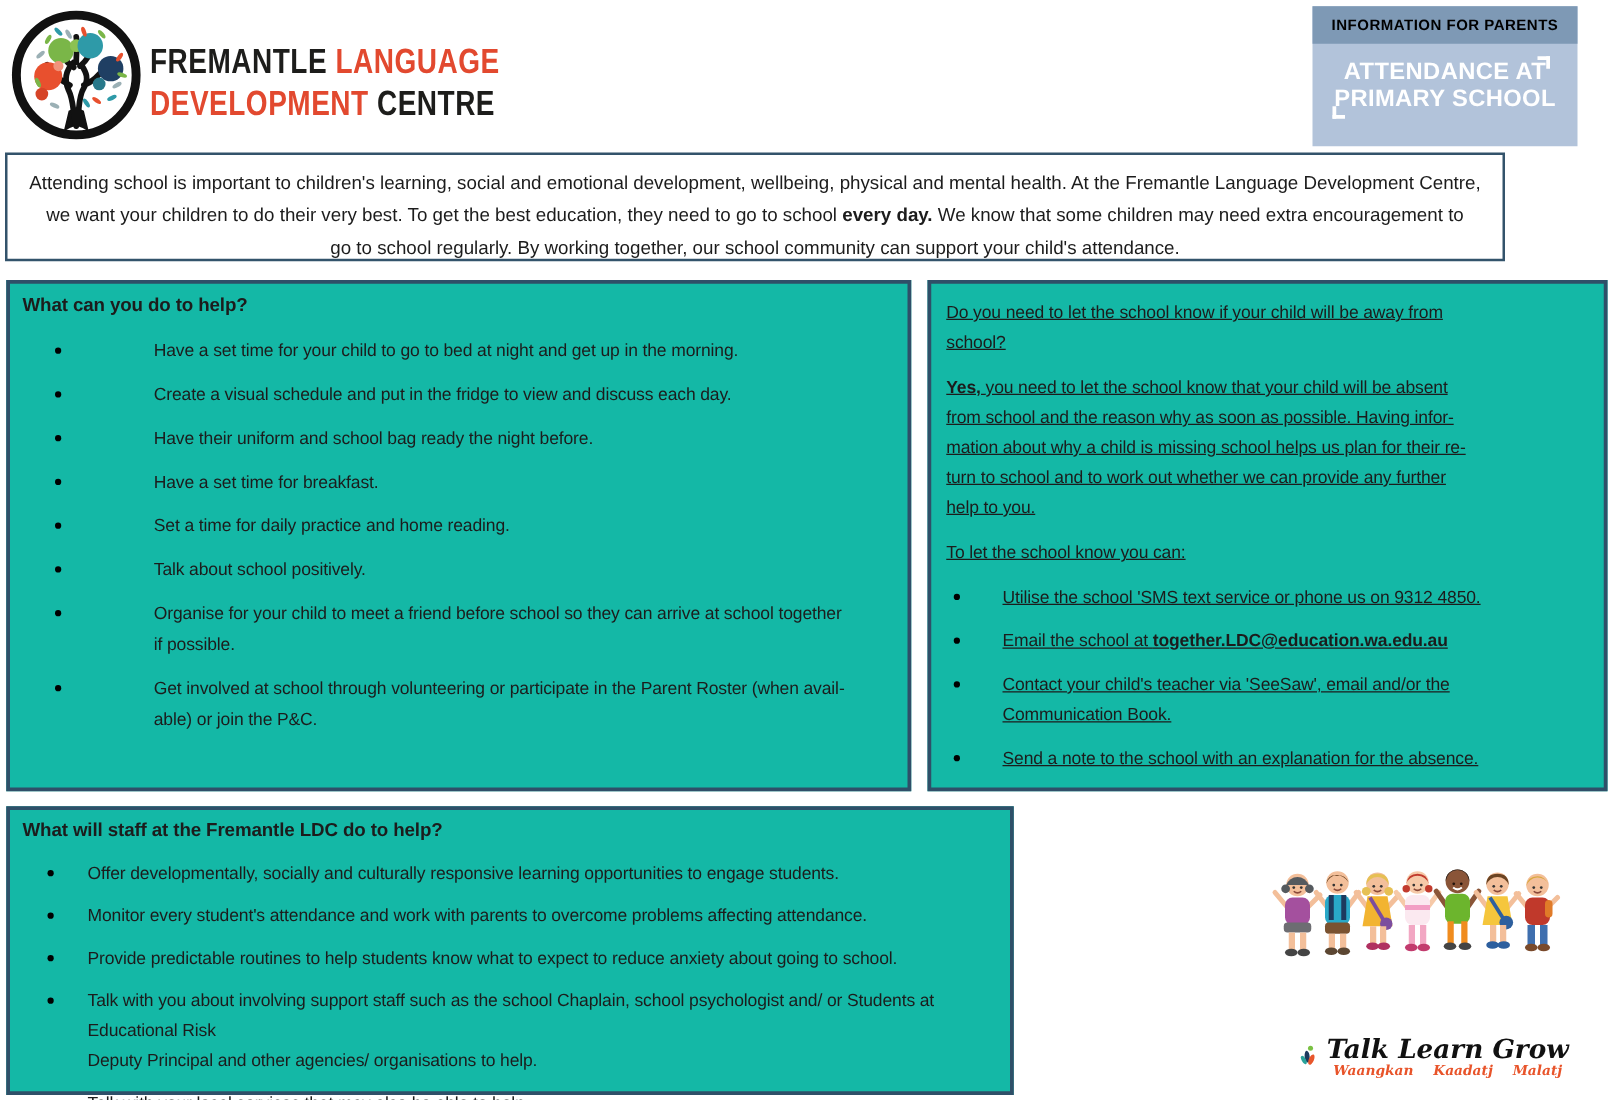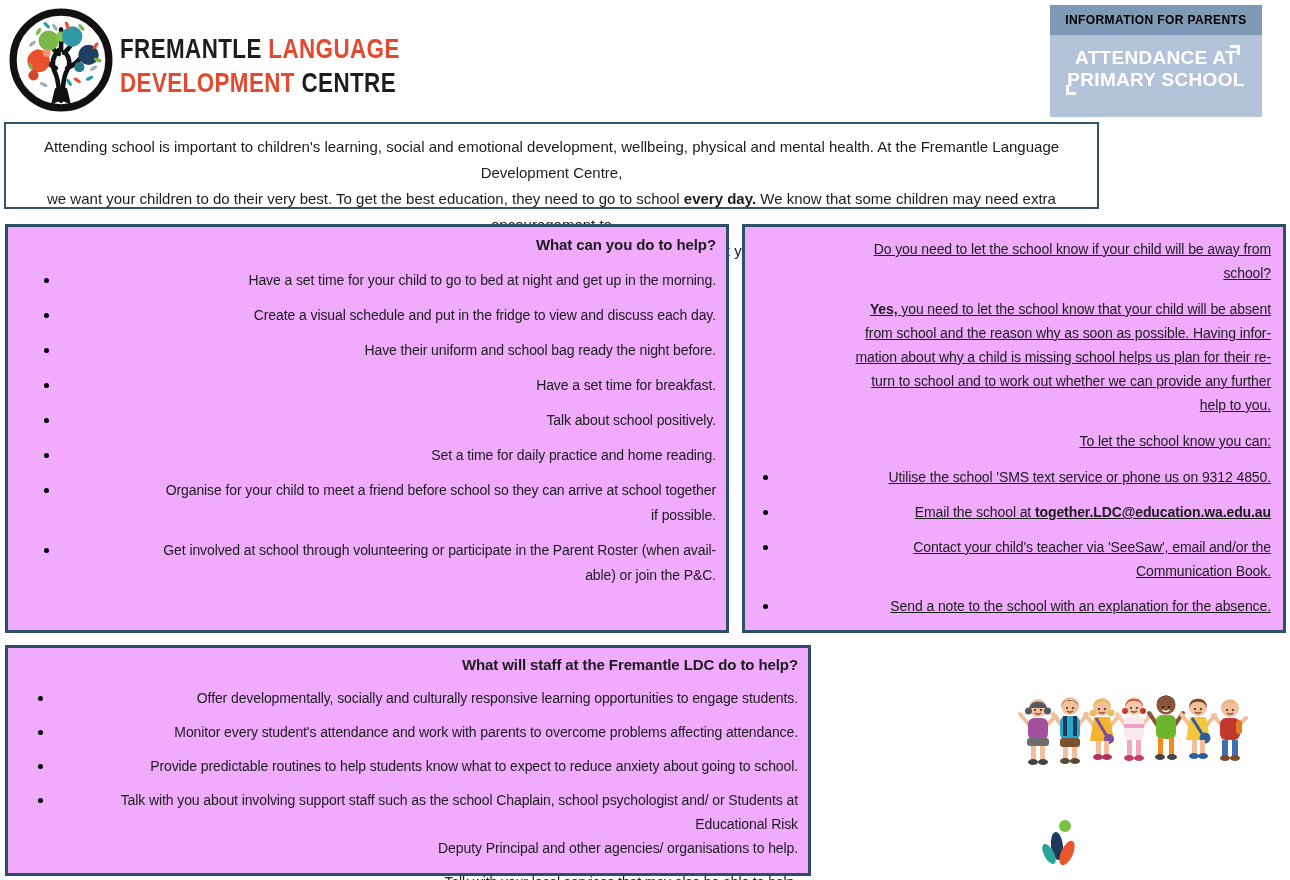--- a/index.html
+++ b/index.html
@@ -21,27 +21,27 @@
   .info-box{position:absolute;left:1050px;top:5px;width:212px;height:112px;background:var(--panel-blue);}
   .info-band{height:30px;background:var(--band-blue);color:#000000;display:flex;align-items:center;
         justify-content:center;font-weight:700;font-size:12px;letter-spacing:.4px;}
   .info-title{position:relative;margin-top:12px;text-align:center;color:#fff;font-weight:700;
         font-size:19px;line-height:22px;letter-spacing:.3px;}
   .br{position:absolute;width:10px;height:10px;}
   .br-tr{border-top:3px solid #fff;border-right:3px solid #fff;right:22px;top:-2px;}
   .br-bl{border-bottom:3px solid #fff;border-left:3px solid #fff;left:16px;bottom:-4px;}
 
   
-  .intro{position:absolute;left:4px;top:122px;width:1095px;height:87px;border:2px solid #33536b;
+  .intro{position:absolute;left:4px;top:122px;width:1200px;height:87px;border:2px solid #33536b;
         padding:10px 14px;font-size:15px;line-height:26px;text-align:center;white-space:pre-line;}
   .intro b{font-weight:700;}
 
   
-  .box{position:absolute;border:3px solid var(--border-blue);background:#f0abfc;font-size:14px;
-        line-height:25px;letter-spacing:-.1px;text-align:right;}
+  .box{position:absolute;border:3px solid var(--border-blue);background:#14b8a6;font-size:14px;
+        line-height:25px;letter-spacing:-.1px;}
   .box h2{margin:0;font-size:15px;font-weight:700;line-height:20px;}
   .box ul{list-style:none;margin:0;padding:0;}
   .box li{position:relative;white-space:pre-line;}
   .box li::before{content:"";position:absolute;width:5px;height:5px;border-radius:50%;
         background:#000;top:10px;}
 
   .left-box{left:5px;top:224px;width:724px;height:409px;padding:8px 10px;}
   .left-box h2{margin-bottom:13px;}
   .left-box li{padding-left:105px;margin-bottom:10px;}
   .left-box li::before{left:26px;}
@@ -126,22 +126,22 @@
 we want your children to do their very best. To get the best education, they need to go to school </span><b>every day.</b><span> We know that some children may need extra encouragement to
 go to school regularly. By working together, our school community can support your child's attendance.</span></div>
 
   <section class="box left-box">
     <h2>What can you do to help?</h2>
     <ul>
       <li>Have a set time for your child to go to bed at night and get up in the morning.</li>
       <li>Create a visual schedule and put in the fridge to view and discuss each day.</li>
       <li>Have their uniform and school bag ready the night before.</li>
       <li>Have a set time for breakfast.</li>
+      <li>Set a time for daily practice and home reading.</li>
       <li>Talk about school positively.</li>
-      <li>Set a time for daily practice and home reading.</li>
       <li>Organise for your child to meet a friend before school so they can arrive at school together
 if possible.</li>
       <li>Get involved at school through volunteering or participate in the Parent Roster (when avail-
 able) or join the P&amp;C.</li>
     </ul>
   </section>
 
   <section class="box right-box">
     <p>Do you need to let the school know if your child will be away from
 school?</p>
@@ -289,15 +289,19 @@
     </g>
   </svg>
 
   <div class="tlg">
     <svg width="40" height="54" viewBox="0 0 40 54" aria-hidden="true">
       <circle cx="25" cy="8" r="6" fill="#7ac143"></circle>
       <ellipse cx="17" cy="28" rx="6" ry="14" transform="rotate(-6 17 28)" fill="#1d3a5e"></ellipse>
       <ellipse cx="9" cy="36" rx="5" ry="11" transform="rotate(-28 9 36)" fill="#2aa39b"></ellipse>
       <ellipse cx="27" cy="35" rx="6" ry="13" transform="rotate(24 27 35)" fill="#e8562c"></ellipse>
     </svg>
+    <div class="tlg-text">
+      <div class="tlg-title">Talk Learn Grow</div>
+      <div class="tlg-noongar">Waangkan Kaadatj Malatj</div>
+    </div>
   </div>
 
 </div>
 
 </body></html>

